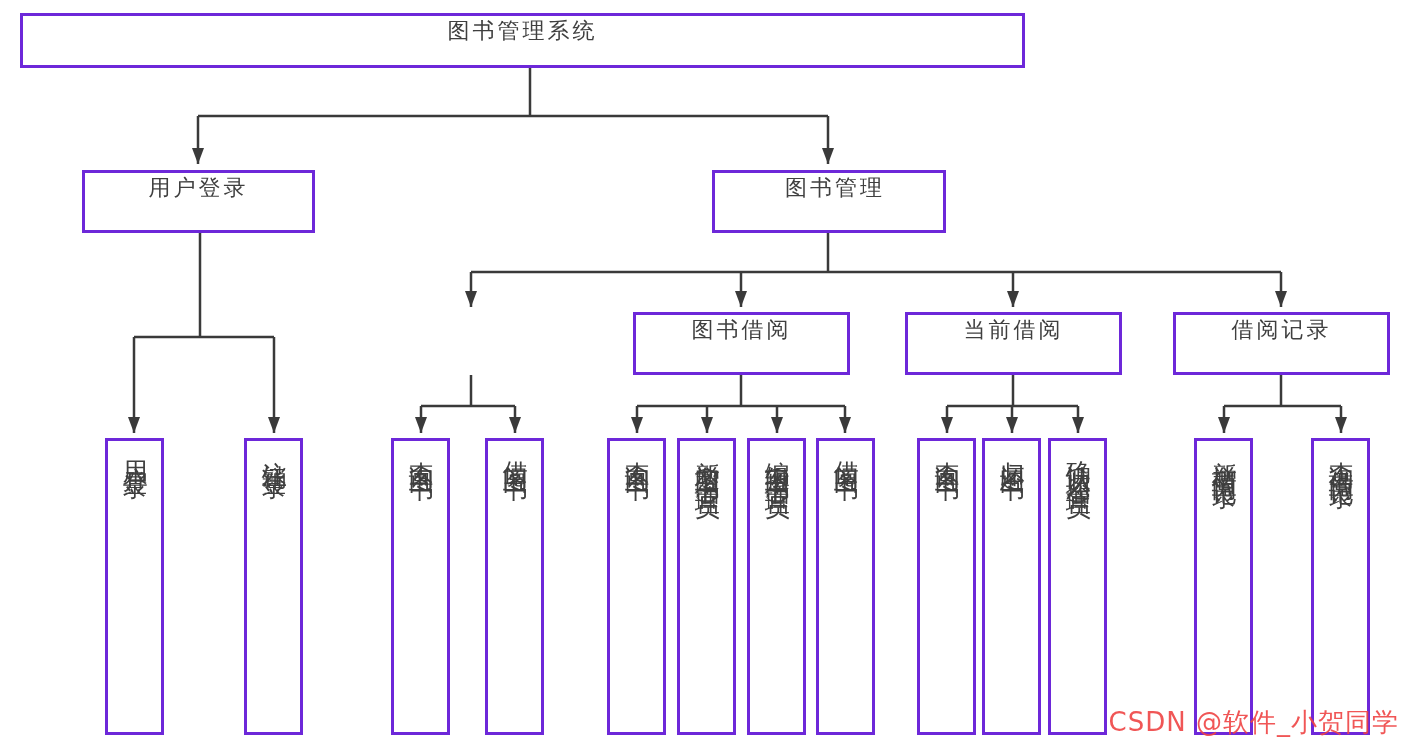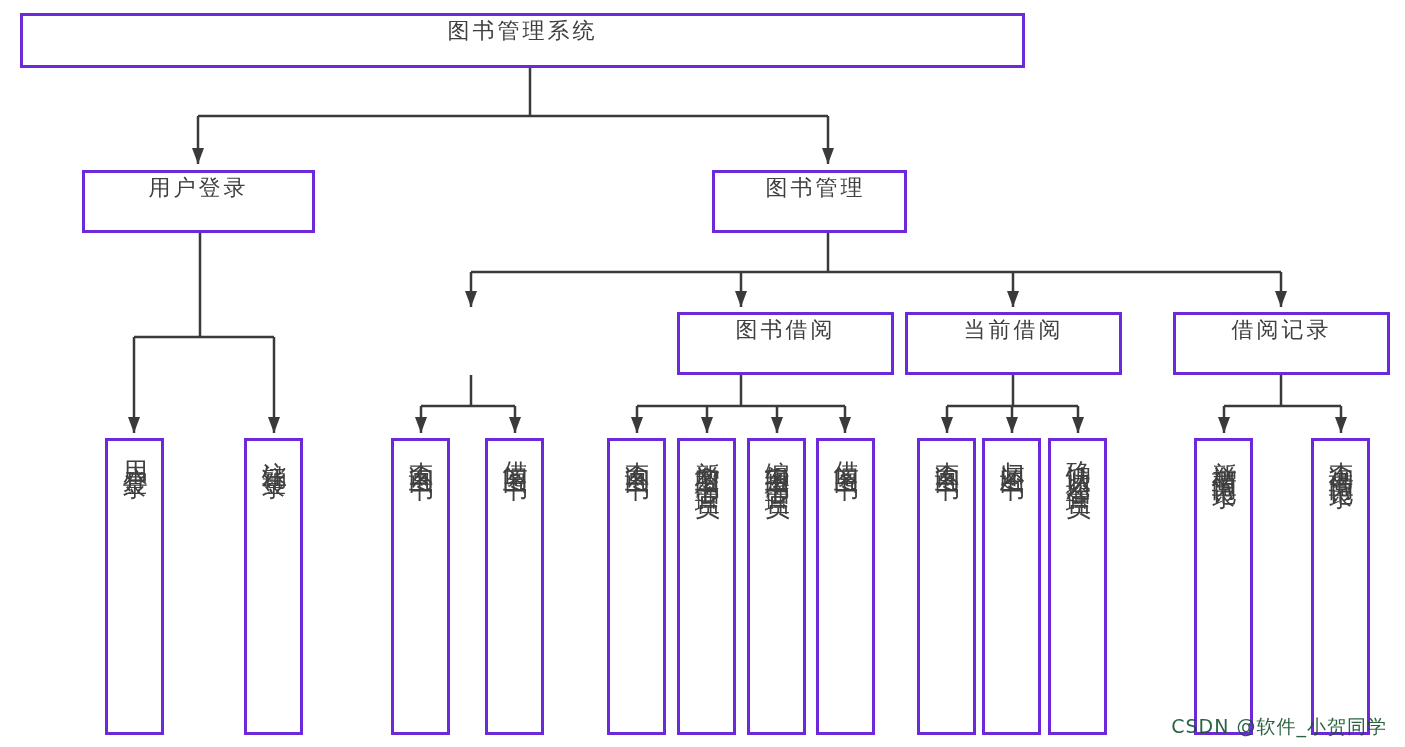--- a/index.html
+++ b/index.html
@@ -40,25 +40,25 @@
   .vtext {
     writing-mode: vertical-rl;
     text-orientation: mixed;
     font-size: 25px;
     line-height: 1.05;
     letter-spacing: 5px;
     color: #3f3f3f;
   }
   .watermark {
     position: absolute;
-    right: 18px;
+    right: 6px;
     bottom: 7px;
-    font-size: 19px;
+    font-size: 26px;
     letter-spacing: 1px;
-    color: #14532d;
+    color: #ef4444;
     opacity: 0.9;
     z-index: 5;
     white-space: nowrap;
   }
 </style>
 </head>
 <body>
 
 <div class="stage">
 
@@ -117,25 +117,25 @@
     </g>
   </svg>
 
   <div class="box h-box" style="left:20px; top:13px; width:1005px; height:55px;">
     <span>图书管理系统</span>
   </div>
 
   <div class="box h-box" style="left:82px; top:170px; width:233px; height:63px;">
     <span>用户登录</span>
   </div>
-  <div class="box h-box" style="left:712px; top:170px; width:195px; height:63px;padding-left:12px;">
+  <div class="box h-box" style="left:712px; top:170px; width:234px; height:63px;padding-left:12px;">
     <span>图书管理</span>
   </div>
 
-  <div class="box h-box" style="left:633px; top:312px; width:217px; height:63px;margin-left:44px;">
+  <div class="box h-box" style="left:633px; top:312px; width:217px; height:63px;">
     <span>图书借阅</span>
   </div>
   <div class="box h-box" style="left:1173px; top:312px; width:217px; height:63px;">
     <span>借阅记录</span>
   </div>
   <div class="box h-box" style="left:905px; top:312px; width:217px; height:63px;">
     <span>当前借阅</span>
   </div>
 
   <div class="box leaf" style="left:105px;">

